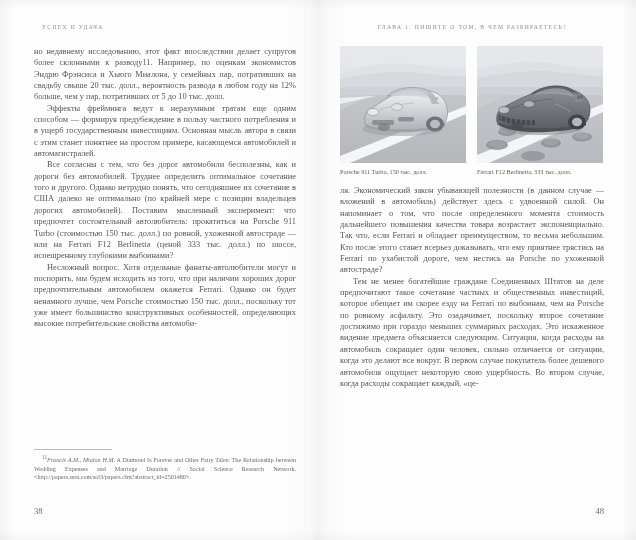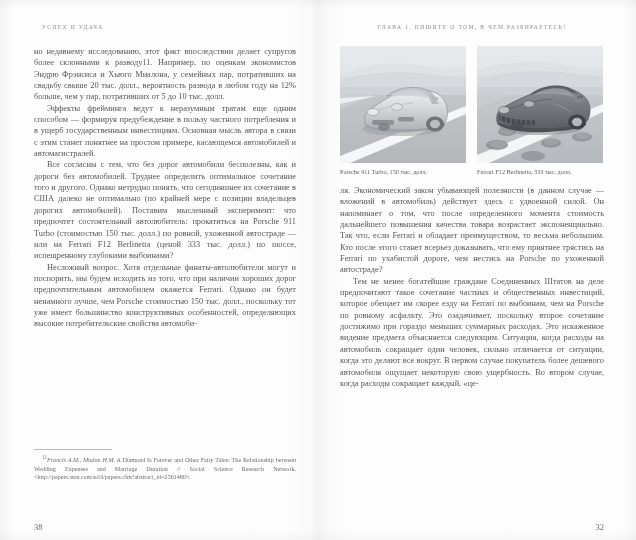--- a/index.html
+++ b/index.html
@@ -108,21 +108,21 @@
     color: #6b6b6e;
     text-align: justify;
     margin: 0;
     text-indent: 8px;
   }
   .footnote .au { font-style: italic; }
   .footnote .url { font-family: "Liberation Serif", serif; }
 
   .folio {
     position: absolute;
-    bottom: 8px;
+    bottom: 24px;
     font-size: 8.6px;
     color: #6d6d70;
   }
   .folio-left  { left: 34px; }
   .folio-right { right: 32px; }
 
   
   .figures {
     display: flex;
     gap: 11px;
@@ -325,21 +325,21 @@
         </div>
         <figcaption class="fig-caption">Ferrari F12 Berlinetta, 333 тыс. долл.</figcaption>
       </figure>
     </div>
 
     <div class="body-text" style="margin-top:9px;">
       <p class="cont"><span>ля. Экономический закон убывающей полезности (в данном случае — вложений в автомобиль) действует здесь с удвоенной силой. Он напоминает о том, что после определенного момента стоимость дальнейшего повышения качества товара возрастает экспоненциально. Так что, если Ferrari и обладает преимуществом, то весьма небольшим. Кто после этого станет всерьез доказывать, что ему приятнее трястись на Ferrari по ухабистой дороге, чем нестись на Porsche по ухоженной автостраде?</span></p>
       <p><span>Тем не менее богатейшие граждане Соединенных Штатов на деле предпочитают такое сочетание частных и общественных инвестиций, которое обещает им скорее езду на Ferrari по выбоинам, чем на Porsche по ровному асфальту. Это озадачивает, поскольку второе сочетание достижимо при гораздо меньших суммарных расходах. Это искаженное видение предмета объясняется следующим. Ситуация, когда расходы на автомобиль сокращает один человек, сильно отличается от ситуации, когда это делают все вокруг. В первом случае покупатель более дешевого автомобиля ощущает некоторую свою ущербность. Во втором случае, когда расходы сокращает каждый, «це-</span></p>
     </div>
 
-    <div class="folio folio-right">32</div>
+    <div class="folio folio-right">48</div>
   </div>
 
   <div class="gutter"></div>
   <div class="edge-shade edge-left"></div>
   <div class="edge-shade edge-right"></div>
   <div class="edge-top"></div>
   <div class="edge-bottom"></div>
 </div>
 
 </body></html>

